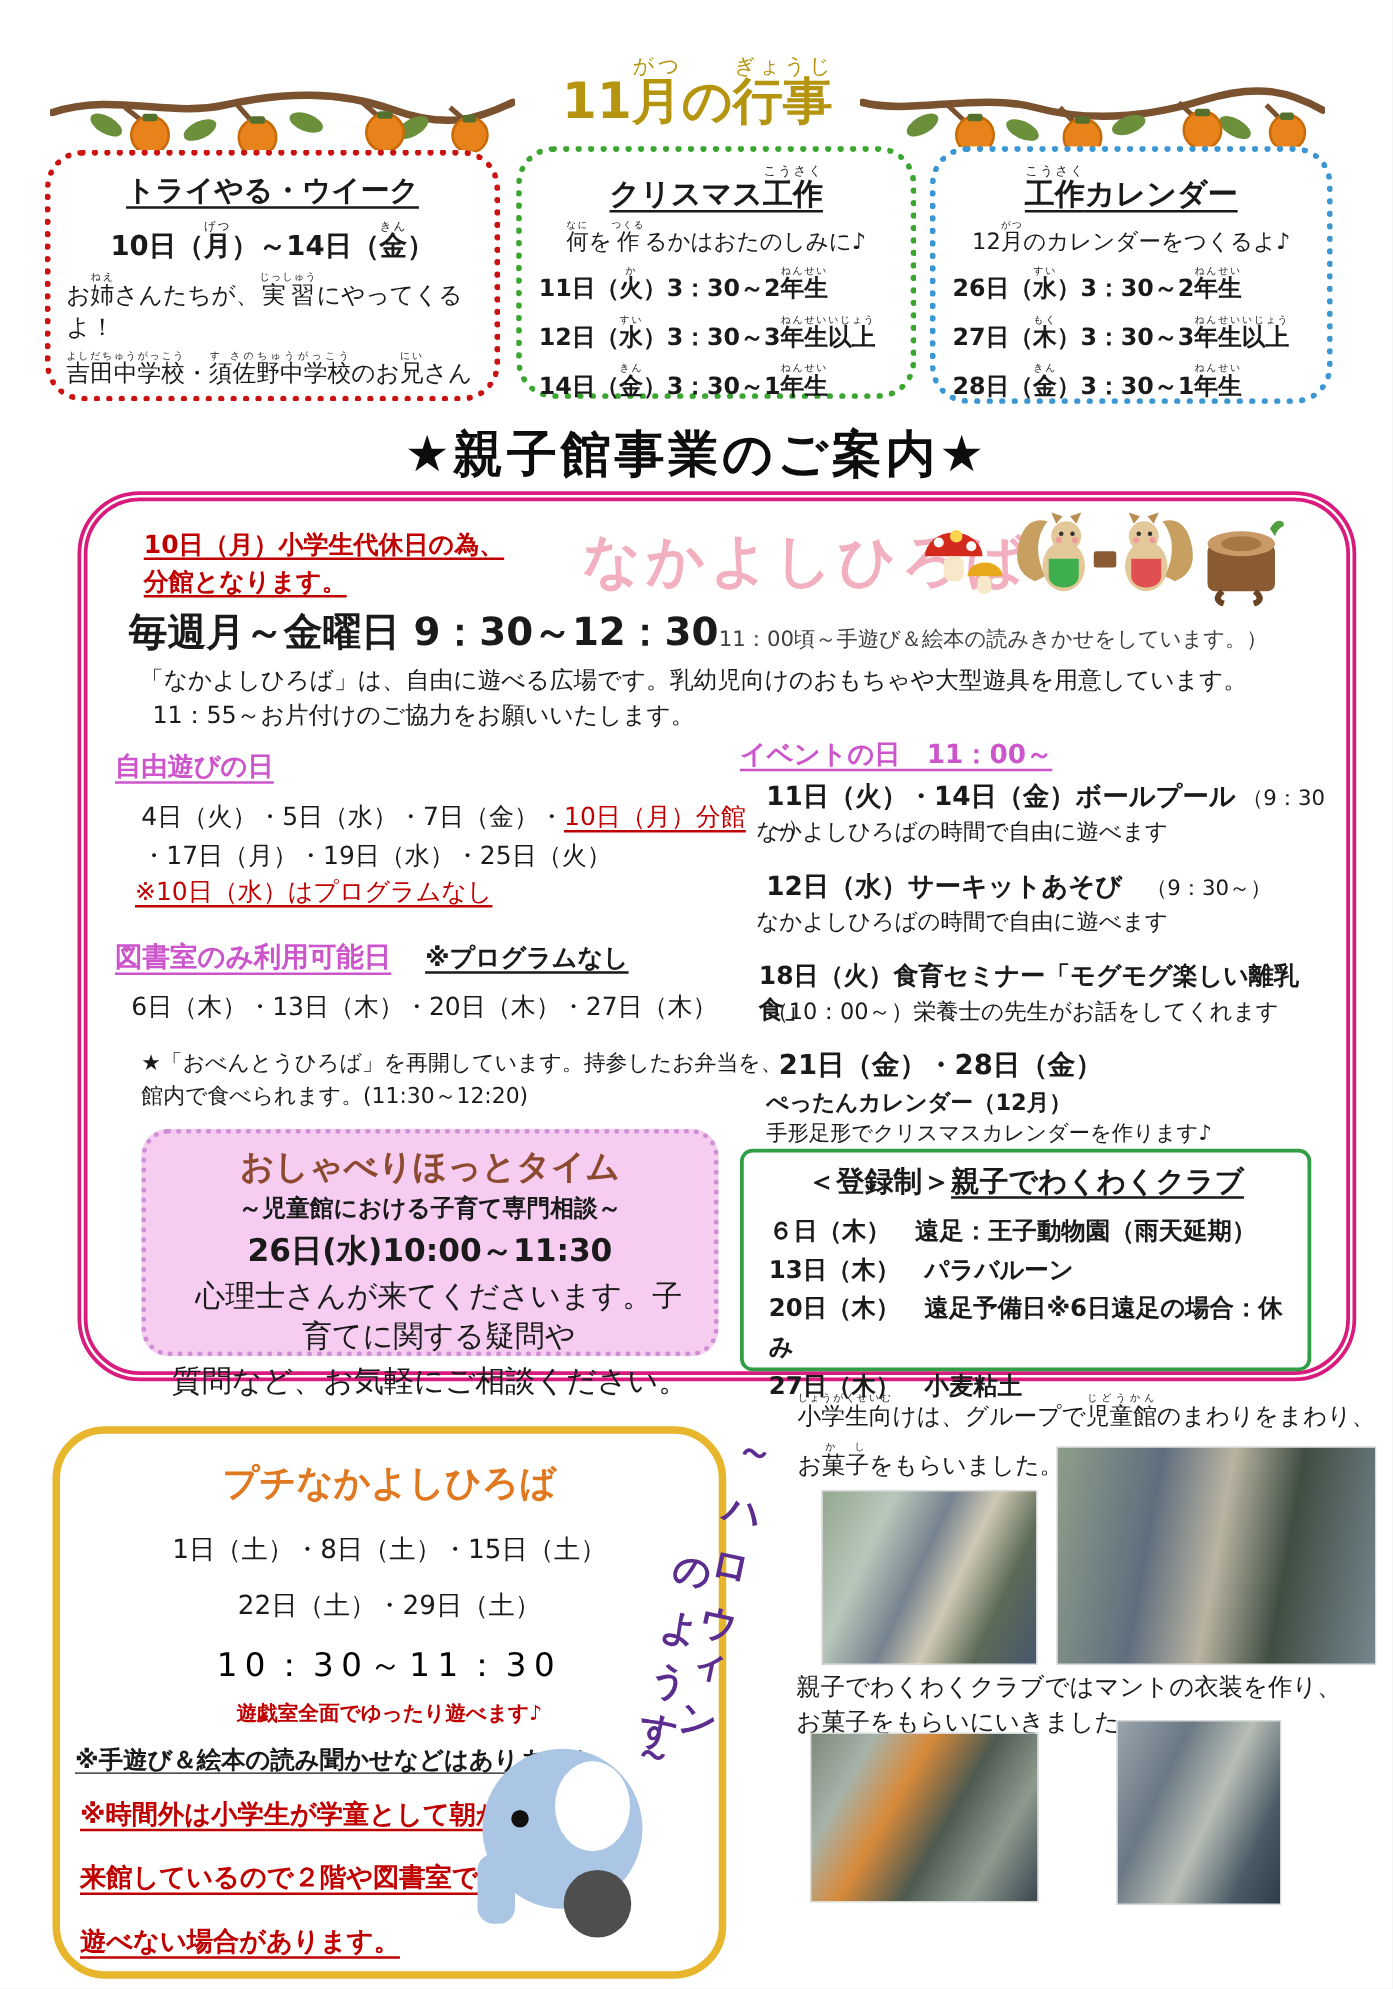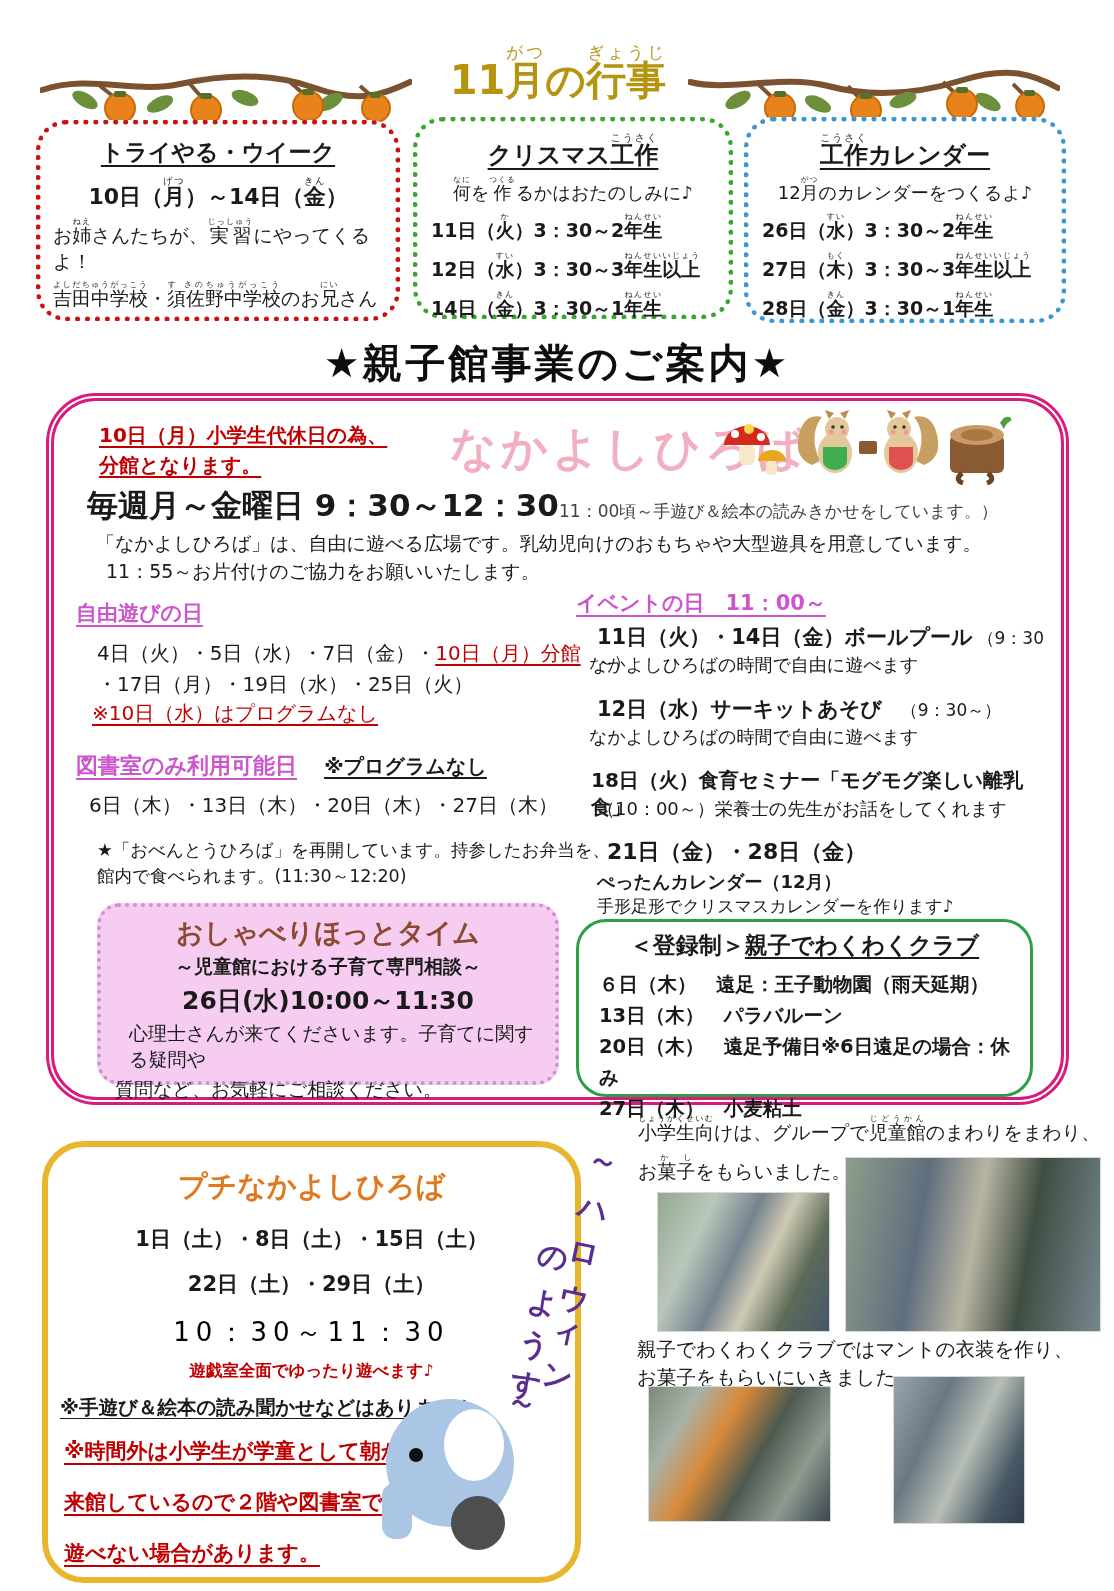--- a/index.html
+++ b/index.html
@@ -40,32 +40,32 @@
 .bento { font-size:17.5px; }
 .ev-title { font-size:21px; font-weight:bold; }
 .ev-time { font-size:17px; font-weight:normal; }
 .ev-desc { font-size:18px; }
 
 
 .hotbox { background:#f6cdf0; border:4px dotted #cf8fd6; border-radius:22px; text-align:center; padding-top:8px; }
 .hot-title { font-size:27px; font-weight:bold; color:#8b4a2f; }
 .hot-sub { font-size:19px; font-weight:bold; margin-top:3px; }
 .hot-time { font-size:25px; font-weight:bold; margin-top:4px; }
-.hot-body { font-size:19px; margin-top:4px; text-align:left; padding:0 14px; }
+.hot-body { font-size:24px; margin-top:4px; text-align:center; padding:0 14px; }
 .hot-body.first { padding-left:28px; }
 
 
-.clubbox { border:3px solid #2f9e44; border-radius:30px; padding-top:8px; background:#fff; }
+.clubbox { border:3px solid #2f9e44; border-radius:10px; padding-top:8px; background:#fff; }
 .club-title { text-align:center; font-size:23px; font-weight:bold; }
 .club-rows { font-size:19.5px; font-weight:600; padding-left:20px; margin-top:8px; line-height:31px; }
 
 
 .petit { border:6px solid #e8b62c; border-radius:42px; background:#fff; padding-top:14px; text-align:center; }
 .petit-title { font-size:29px; font-weight:bold; color:#e07820; margin:6px 0 18px; }
-.petit-dates { font-size:21px; font-weight:bold; margin-bottom:17px; }
+.petit-dates { font-size:21px; font-weight:normal; margin-bottom:17px; }
 .petit-time { font-size:26px; color:#000000; letter-spacing:6px; margin-bottom:10px; }
 .petit-small { font-size:16.5px; font-weight:bold; color:#c00000; margin-bottom:12px; }
 .petit-black { font-size:19.5px; font-weight:bold; text-align:left; padding-left:12px; text-decoration:underline; text-underline-offset:4px; margin-bottom:16px; }
 .petit-red { font-size:21px; font-weight:bold; color:#c00000; text-align:left; padding-left:16px; text-decoration:underline; text-underline-offset:5px; margin-bottom:23px; }
 
 
 .vtext { writing-mode:vertical-rl; color:#5b2d8e; font-weight:bold; font-size:30px; letter-spacing:7px; transform:rotate(12deg); transform-origin:top center; }
 .cap { font-size:19px; }
 .cap2 { font-size:19.5px; }
 .photo { border:1px solid #d8d8d8; }
@@ -145,21 +145,21 @@
   <div class="abs dbox dbox-blue" style="left:744px;top:117px;width:322px;height:206px;padding-top:10px">
     <div class="ttl" style="font-size:24px"><ruby>工作<rt>こうさく</rt></ruby><ruby>カレンダー<rt></rt></ruby></div>
     <div class="sub"><ruby>12<rt></rt></ruby><ruby>月<rt>がつ</rt></ruby><ruby>のカレンダーをつくるよ♪<rt></rt></ruby></div>
     <div class="row"><ruby>26日（<rt></rt></ruby><ruby>水<rt>すい</rt></ruby><ruby>）3：30～2<rt></rt></ruby><ruby>年生<rt>ねんせい</rt></ruby></div>
     <div class="row"><ruby>27日（<rt></rt></ruby><ruby>木<rt>もく</rt></ruby><ruby>）3：30～3<rt></rt></ruby><ruby>年生以上<rt>ねんせいいじょう</rt></ruby></div>
     <div class="row"><ruby>28日（<rt></rt></ruby><ruby>金<rt>きん</rt></ruby><ruby>）3：30～1<rt></rt></ruby><ruby>年生<rt>ねんせい</rt></ruby></div>
   </div>
 
   <div class="abs main-heading" style="left:0;top:336px">★親子館事業のご案内★</div>
 
-  <div class="abs bigbox" style="left:46px;top:393px;width:1023px;height:712px">
+  <div class="abs bigbox" style="left:62px;top:393px;width:1023px;height:712px">
 
     <div class="abs notice" style="left:45px;top:21px">10日（月）小学生代休日の為、</div>
     <div class="abs notice" style="left:45px;top:51px">分館となります。</div>
 
     <div class="abs naka-title" style="left:348px;top:17px">なかよしひろば</div>
 
     <svg class="abs" style="left:662px;top:2px" width="295" height="82" viewBox="0 0 295 82">
       <path d="M8 42 a23 19 0 0 1 46 0 z" fill="#d42a1e"></path>
       <circle cx="19" cy="31" r="4" fill="#fff"></circle>
         <circle cx="33" cy="26" r="5" fill="#ffd34d"></circle>

